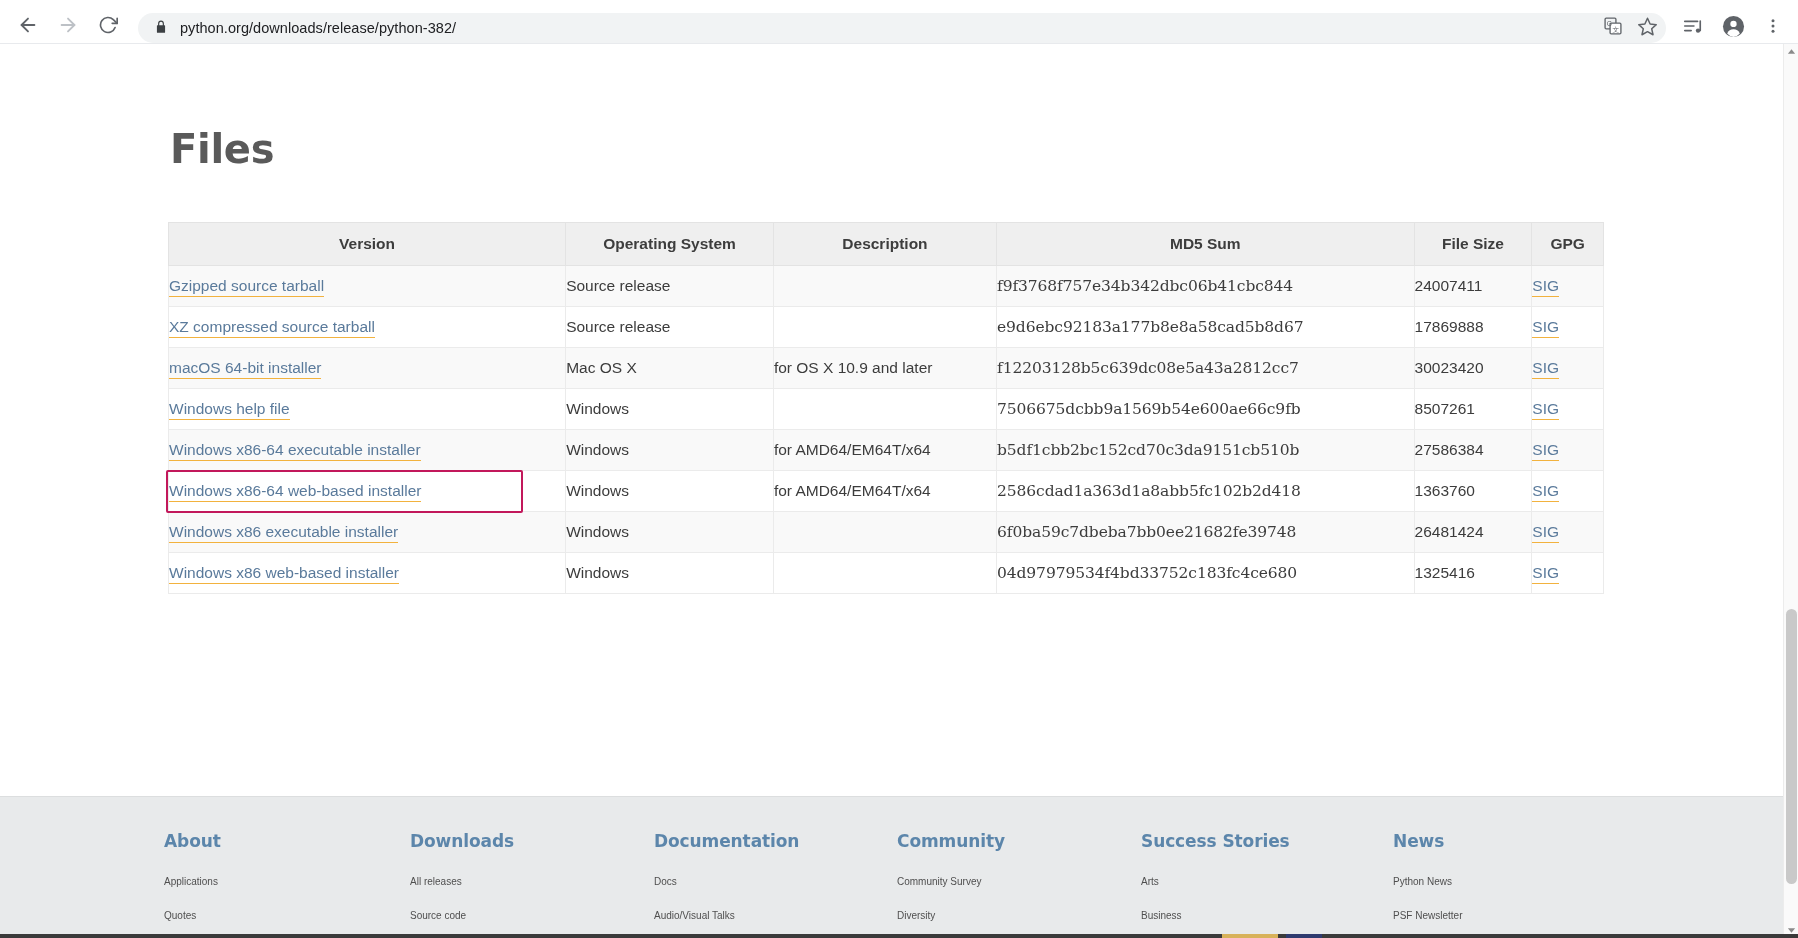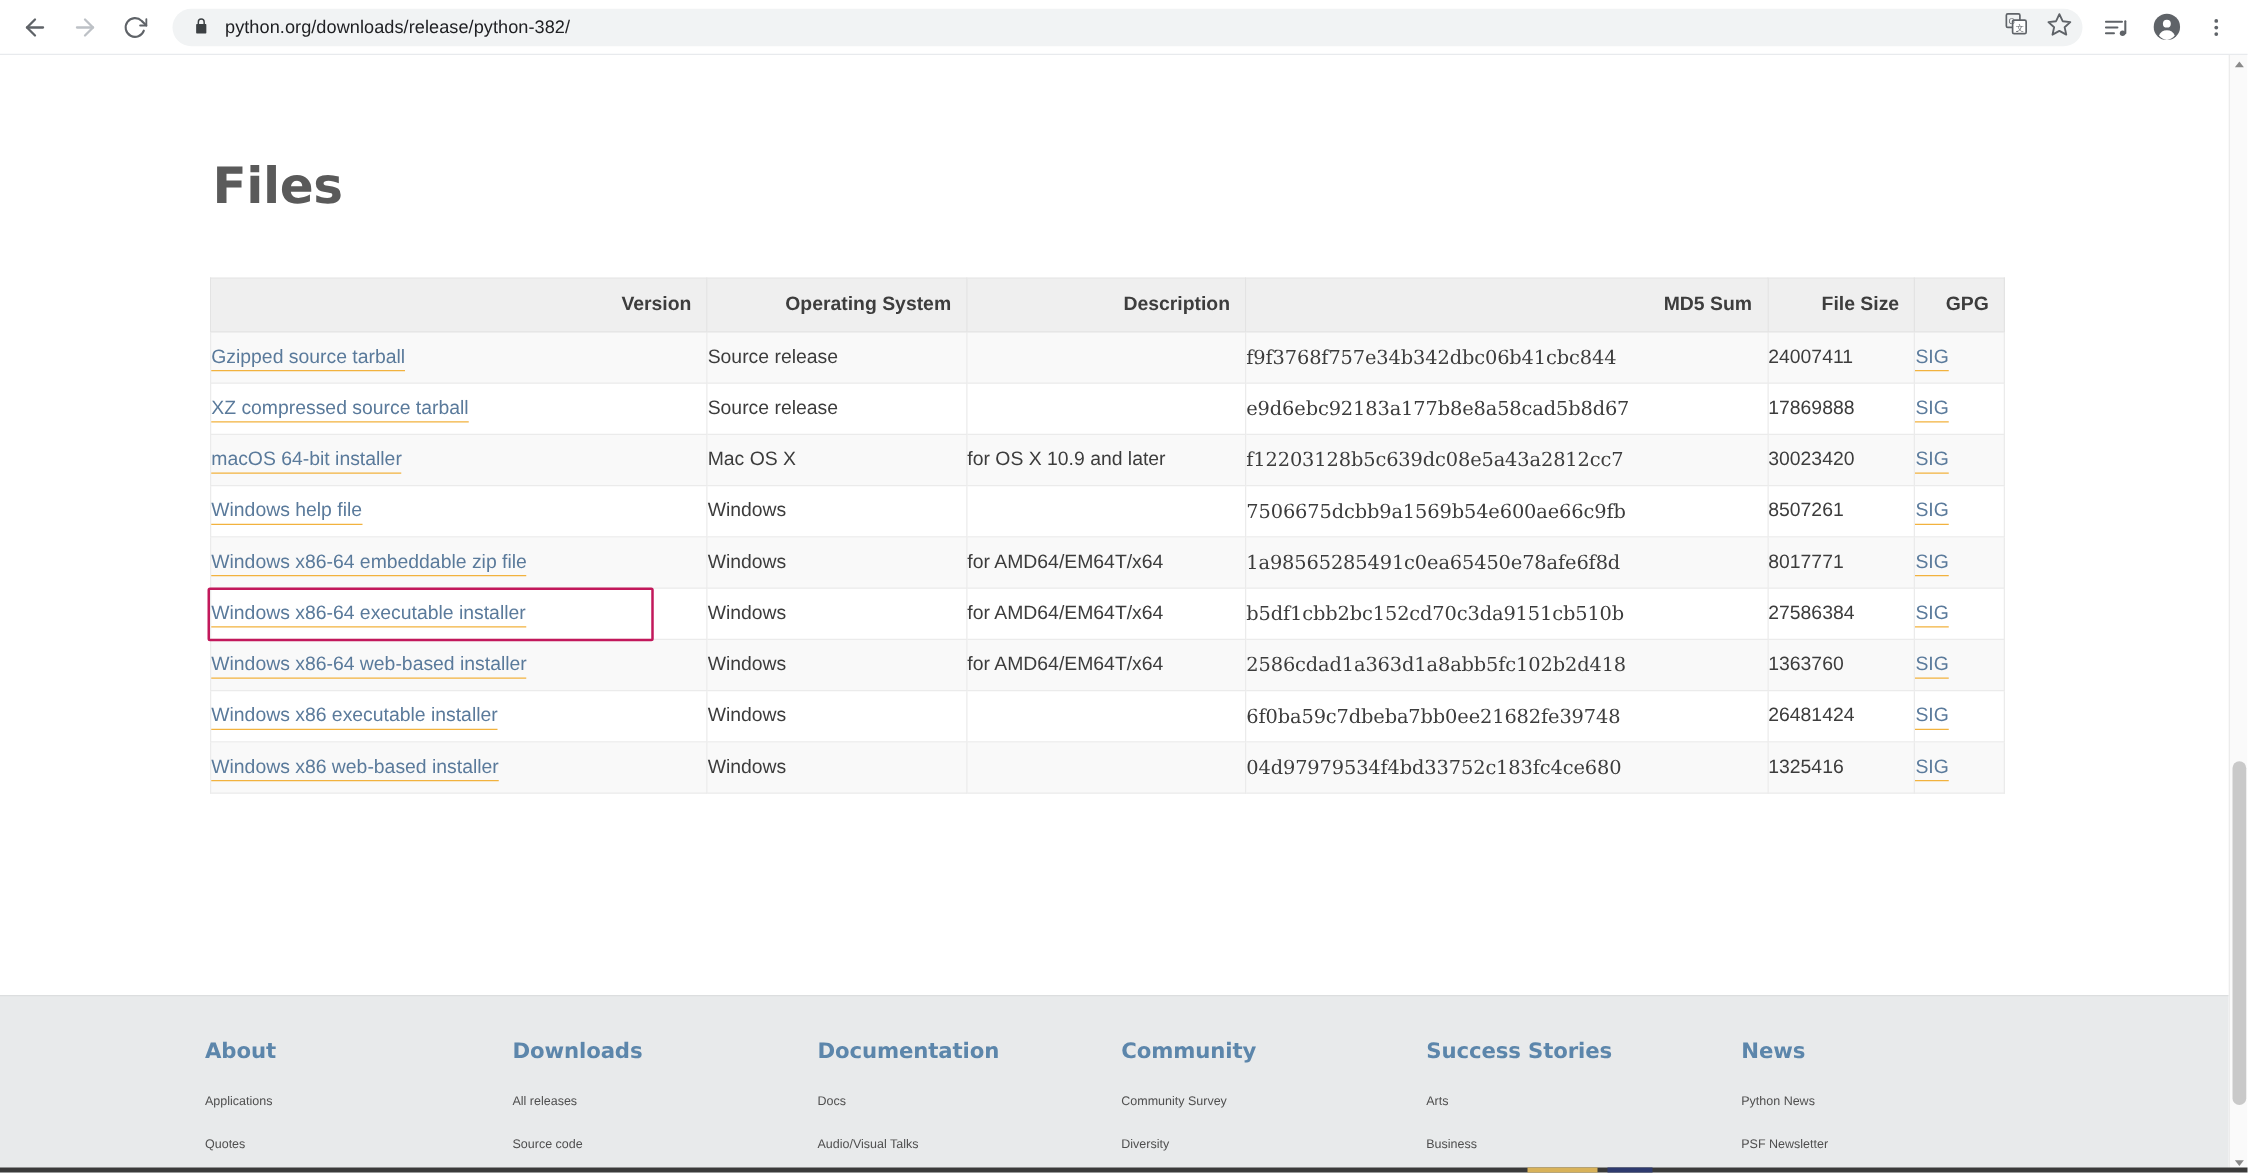--- a/index.html
+++ b/index.html
@@ -12,21 +12,21 @@
   }
 
   
   #browser-chrome {
     position: absolute;
     top: 0; left: 0;
     width: 1798px;
     height: 44px;
     background: #ffffff;
     display: flex;
-    align-items: center;
+    align-items: flex-end;
     border-bottom: 1px solid #e8eaed;
   }
   .nav-btn {
     width: 36px; height: 36px;
     display: flex; align-items: center; justify-content: center;
     border-radius: 50%;
     flex: 0 0 auto;
     color: #5f6368;
   }
   .nav-btn svg { display: block; }
@@ -147,21 +147,21 @@
   #files-table {
     position: absolute;
     left: 168px;
     top: 178px;
     width: 1436px;
     border-collapse: collapse;
     font-size: 15.5px;
   }
   #files-table th {
     background: #efefef;
-    text-align: right;
+    text-align: center;
     font-weight: bold;
     color: #3d3d3d;
     padding: 12px 12px 12px 12px;
     border: 1px solid #e3e3e3;
     font-size: 15.5px;
     white-space: nowrap;
   }
   #files-table td {
     padding: 11px 0;
     border: 1px solid #ebebeb;
@@ -417,28 +417,20 @@
               <td class="md5-cell">f12203128b5c639dc08e5a43a2812cc7</td>
               <td class="size-cell">30023420</td>
               <td><a class="sig-link">SIG</a></td>
             </tr>
             <tr>
               <td><a class="file-link">Windows help file</a></td>
               <td>Windows</td>
               <td></td>
               <td class="md5-cell">7506675dcbb9a1569b54e600ae66c9fb</td>
               <td class="size-cell">8507261</td>
-              <td><a class="sig-link">SIG</a></td>
-            </tr>
-            <tr>
-              <td><a class="file-link">Windows x86-64 embeddable zip file</a></td>
-              <td>Windows</td>
-              <td>for AMD64/EM64T/x64</td>
-              <td class="md5-cell">1a98565285491c0ea65450e78afe6f8d</td>
-              <td class="size-cell">8017771</td>
               <td><a class="sig-link">SIG</a></td>
             </tr>
             <tr>
               <td><a class="file-link">Windows x86-64 executable installer</a></td>
               <td>Windows</td>
               <td>for AMD64/EM64T/x64</td>
               <td class="md5-cell">b5df1cbb2bc152cd70c3da9151cb510b</td>
               <td class="size-cell">27586384</td>
               <td><a class="sig-link">SIG</a></td>
             </tr>

